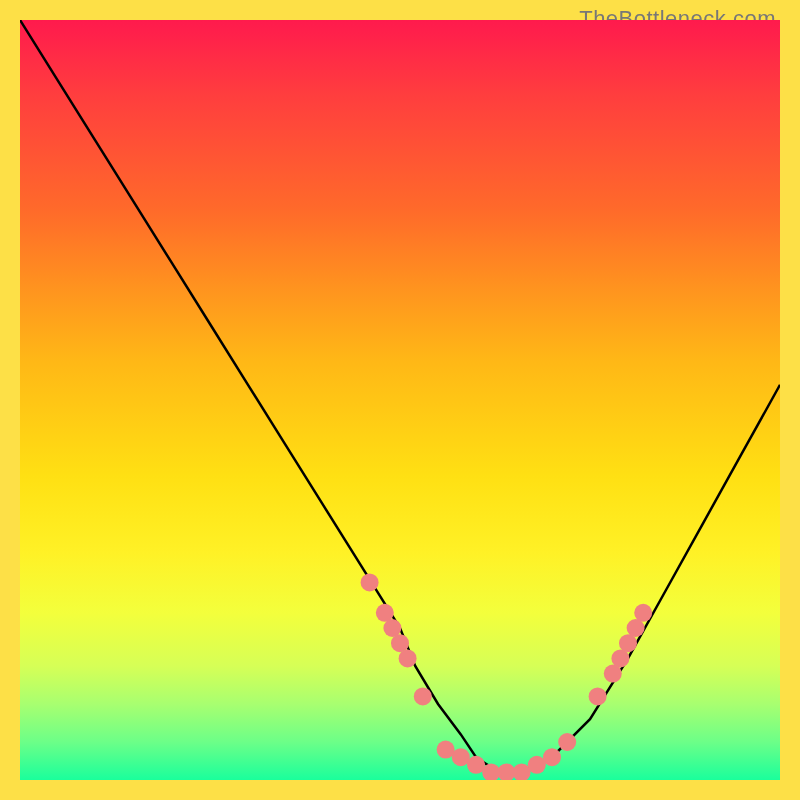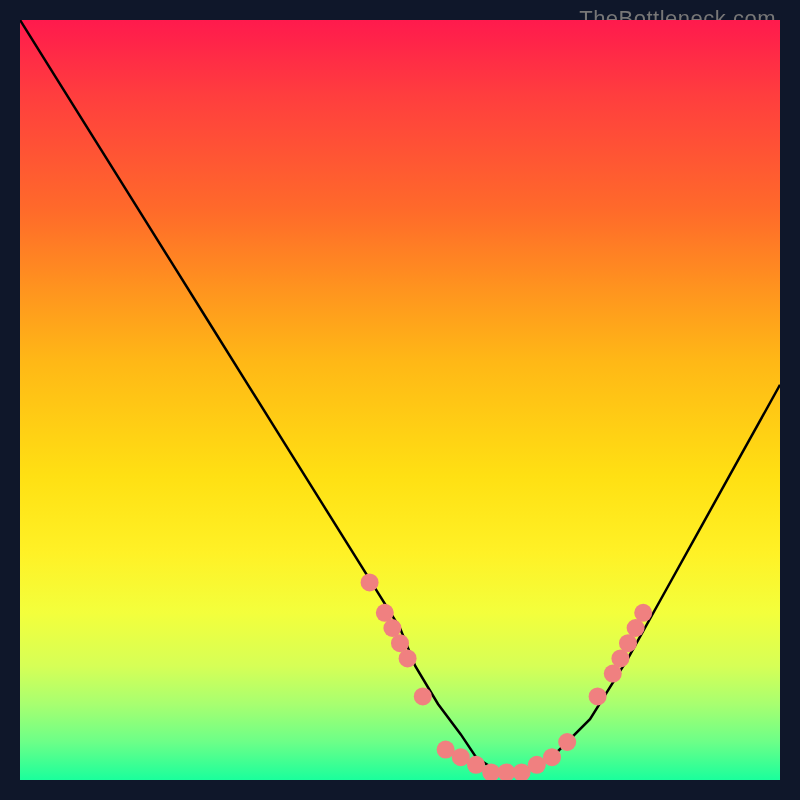--- a/index.html
+++ b/index.html
@@ -1,17 +1,17 @@
 <!DOCTYPE html>
 <html><head>
 <meta charset="utf-8">
 <style>
   * { margin: 0; padding: 0; box-sizing: border-box; }
   html, body { width: 800px; height: 800px; overflow: hidden; background: #000; }
-  .frame { position: relative; width: 800px; height: 800px; background: #0f172a; }
+  .frame { position: relative; width: 800px; height: 800px; background: #fde047; }
   .plot { position: absolute; left: 20px; top: 20px; width: 760px; height: 760px; }
   .gradient-bg {
     position: absolute; left: 0; top: 0; width: 760px; height: 760px;
     background: linear-gradient(to bottom,
       #ff1a4d 0%,
       #ff3e3e 10%,
       #ff6a2a 25%,
       #ff921f 35%,
       #ffb816 45%,
       #ffe013 60%,

